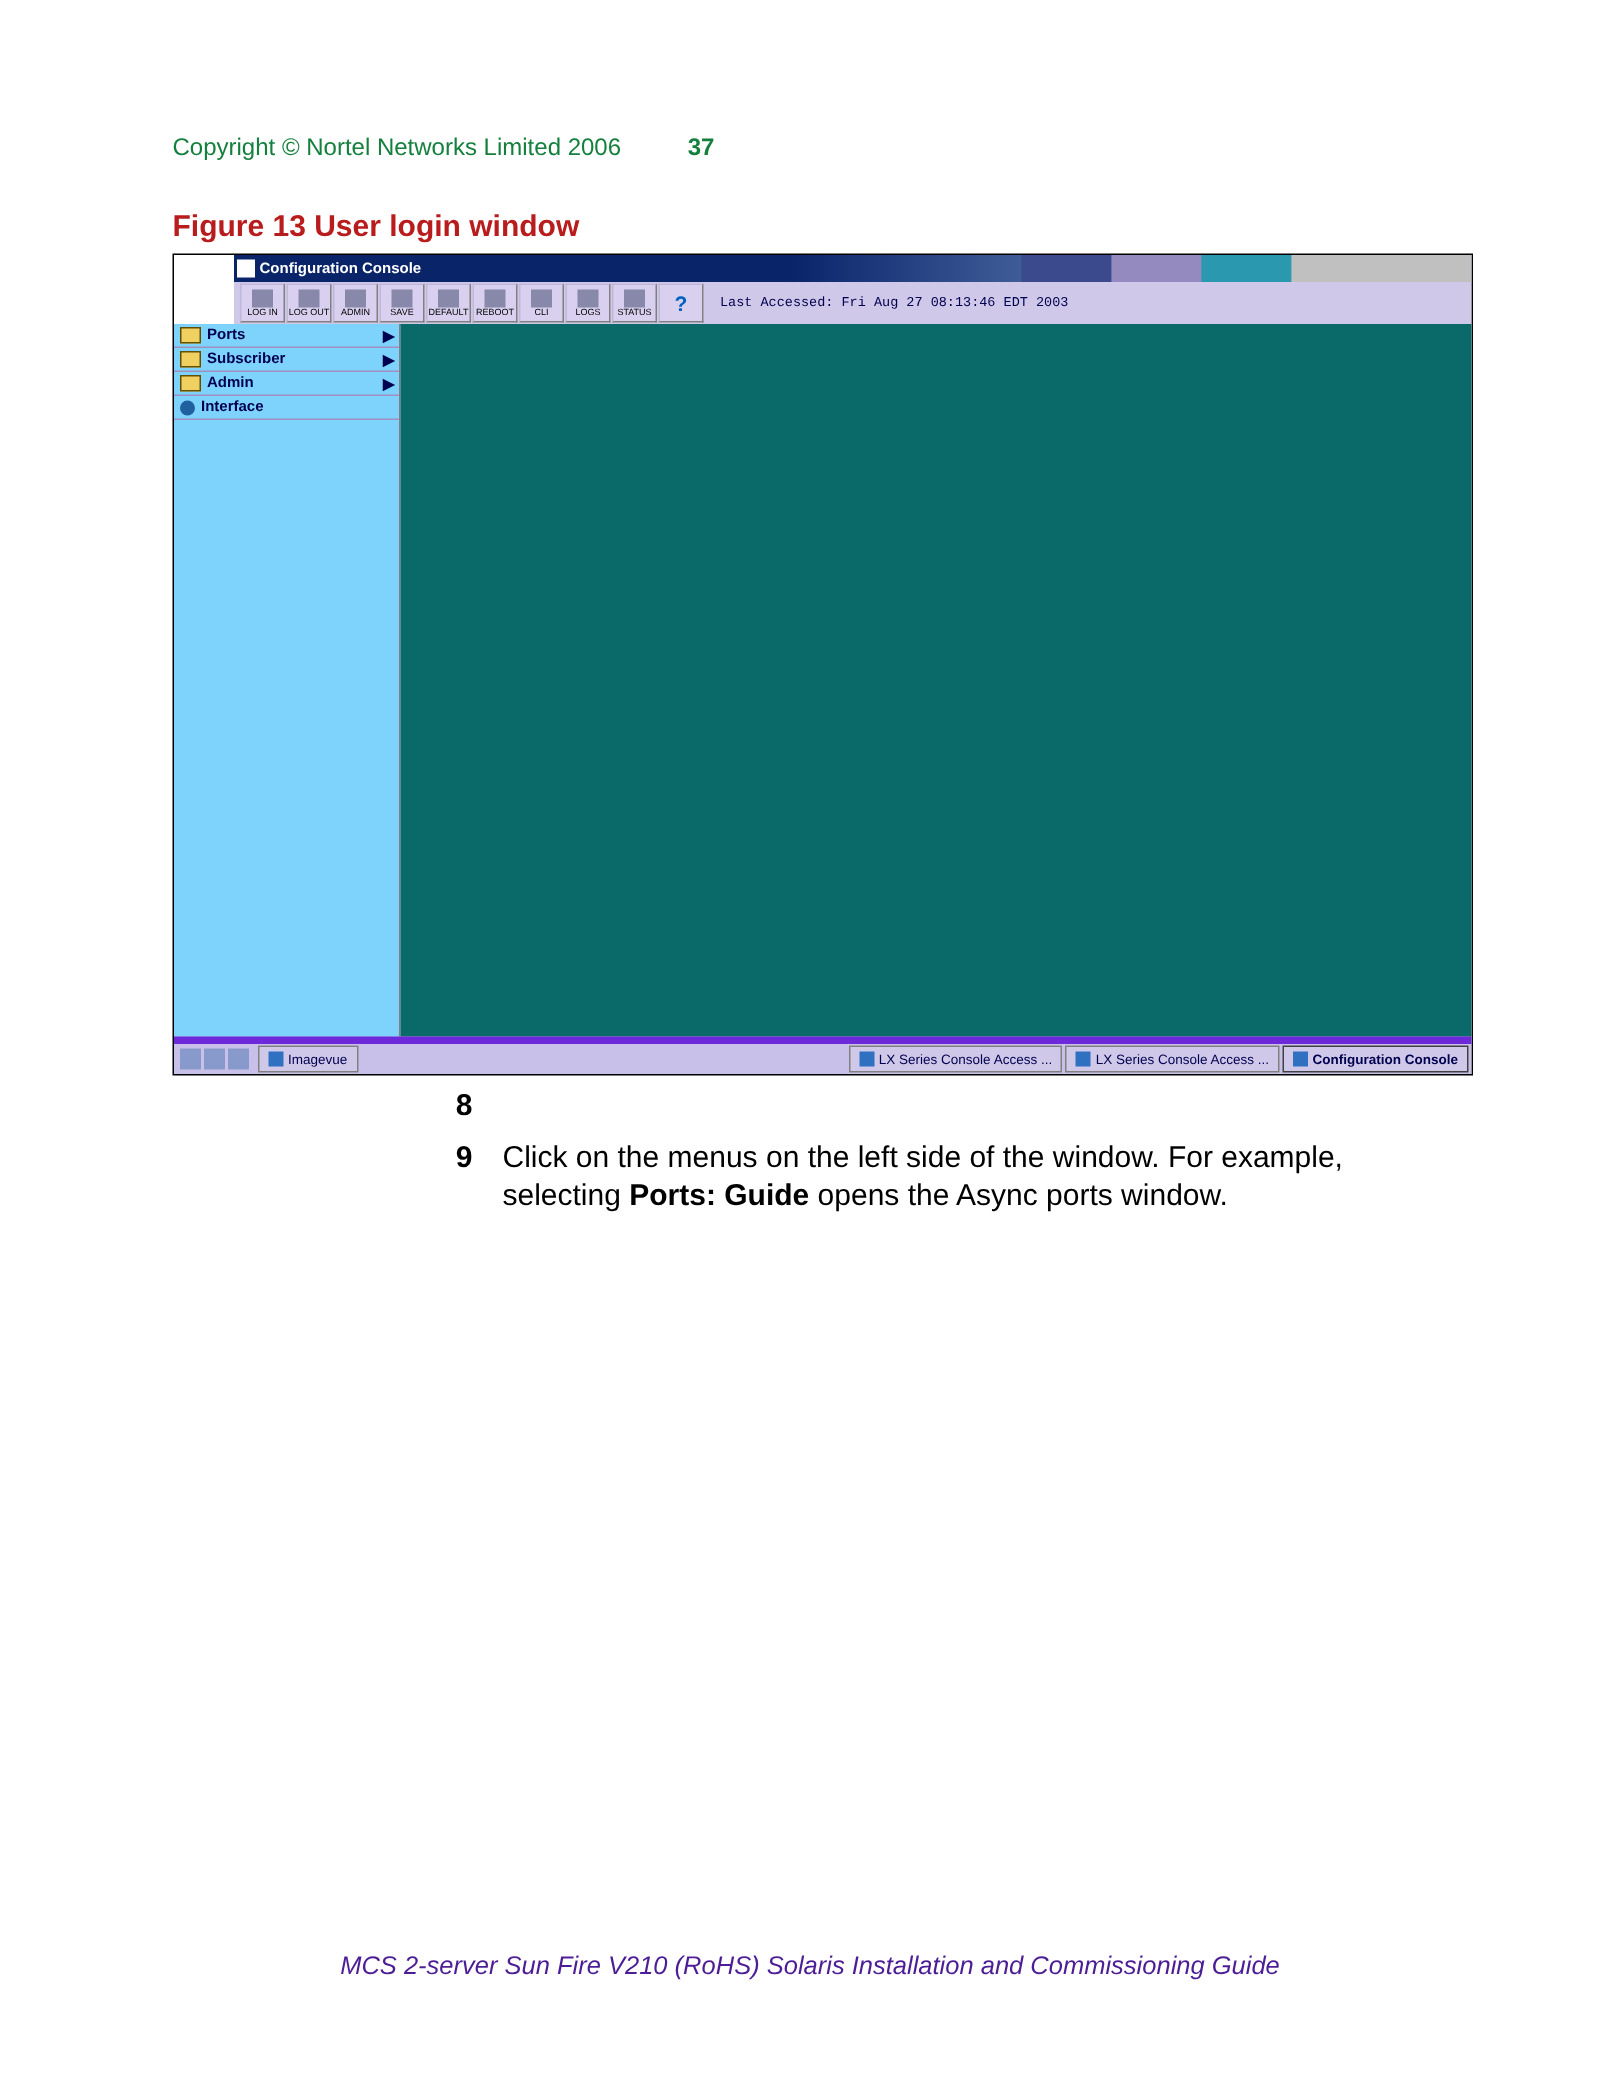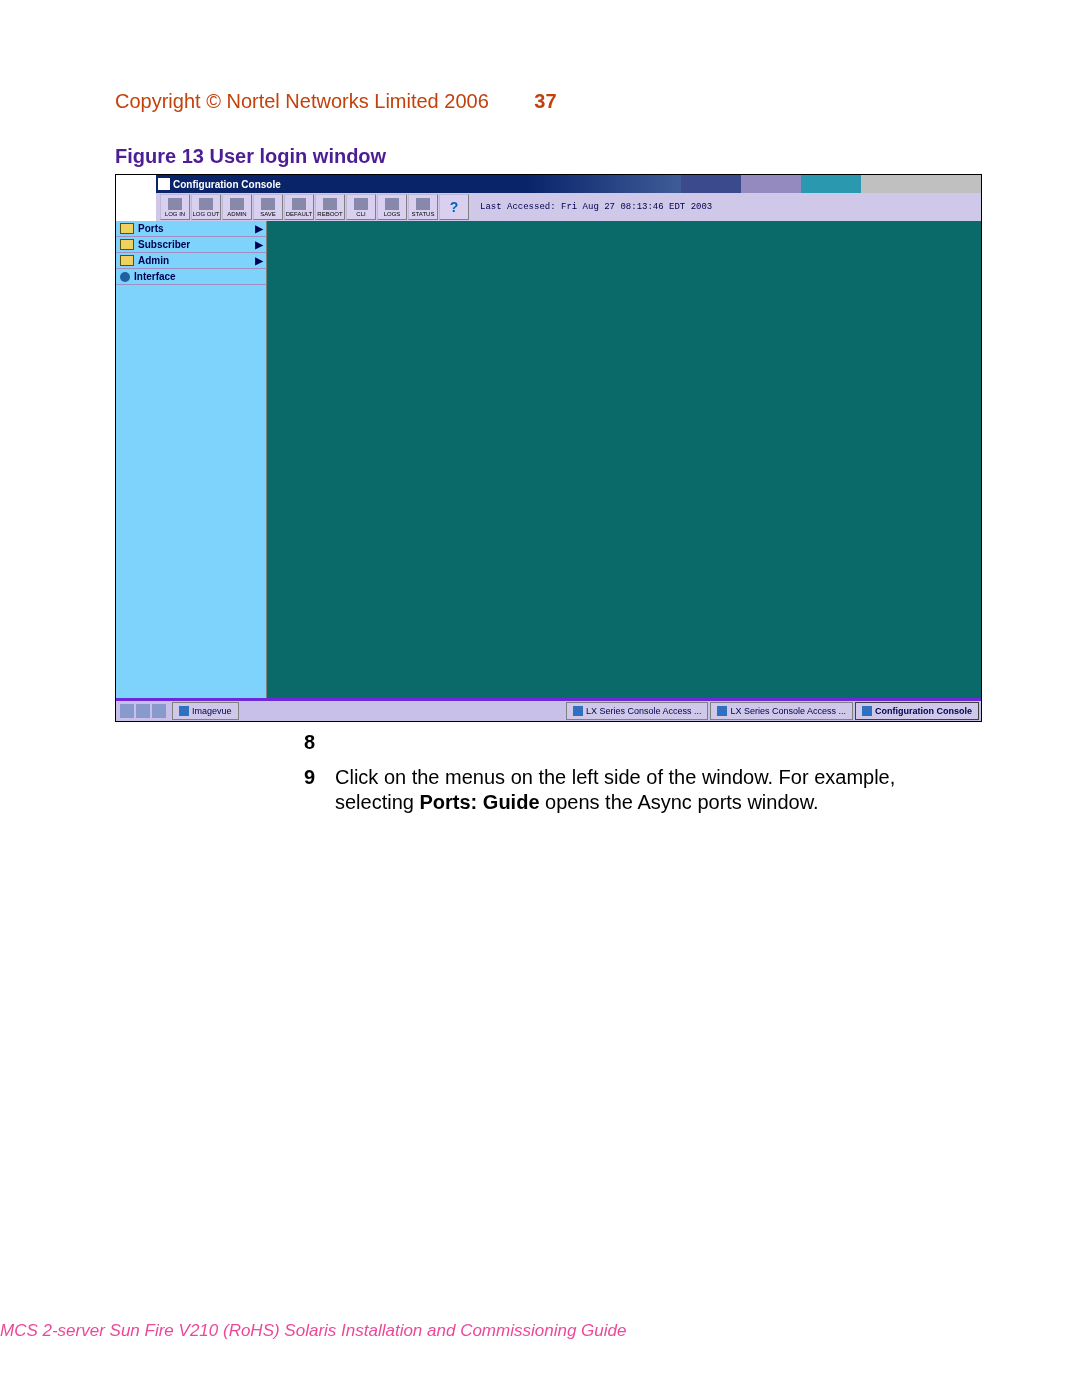--- a/index.html
+++ b/index.html
@@ -10,33 +10,33 @@
     width: 1080px;
   }
   .page {
     width: 1080px;
     min-height: 1397px;
     padding: 90px 115px 60px 115px;
     box-sizing: border-box;
     position: relative;
   }
   .header-line {
-    font-size: 20px;
-    color: #c2410c;
+    font-size: 16px;
+    color: #15803d;
   }
   .header-line .pagenum {
     font-weight: bold;
     margin-left: 40px;
   }
   .figure-caption {
     font-weight: bold;
     font-size: 20px;
     margin-top: 32px;
     margin-bottom: 6px;
-    color: #4c1d95;
+    color: #b91c1c;
   }
   .screenshot {
     border: 1px solid #000;
     width: 825px;
     height: 546px;
     position: relative;
     overflow: hidden;
     font-family: Tahoma, Arial, sans-serif;
     padding-left: 40px;
   }
@@ -155,21 +155,21 @@
     flex: 1;
     background: #0a6a6a;
   }
   .taskbar {
     position: absolute;
     bottom: 0;
     left: 0;
     right: 0;
     height: 20px;
     background: #c8c0e8;
-    border-top: 3px solid #6d28d9;
+    border-top: 5px solid #6d28d9;
     display: flex;
     align-items: center;
     font-size: 9px;
     color: #000050;
     padding-left: 4px;
   }
   .quick {
     display: flex;
     gap: 2px;
     margin-right: 6px;
@@ -216,24 +216,24 @@
     font-weight: bold;
     padding-right: 20px;
     margin-left: 150px;
   }
   .step-body {
     flex: 1;
   }
   .footer {
     font-size: 17px;
     font-style: italic;
-    color: #ec4899;
-    text-align: left;
-    position: absolute;
-    bottom: 56px;
+    color: #4c1d95;
+    text-align: center;
+    position: absolute;
+    bottom: 76px;
     left: 0;
     right: 0;
   }
   b { font-weight: bold; }
 </style>
 </head>
 <body>
 
 <div class="page">
   <div class="header-line">

